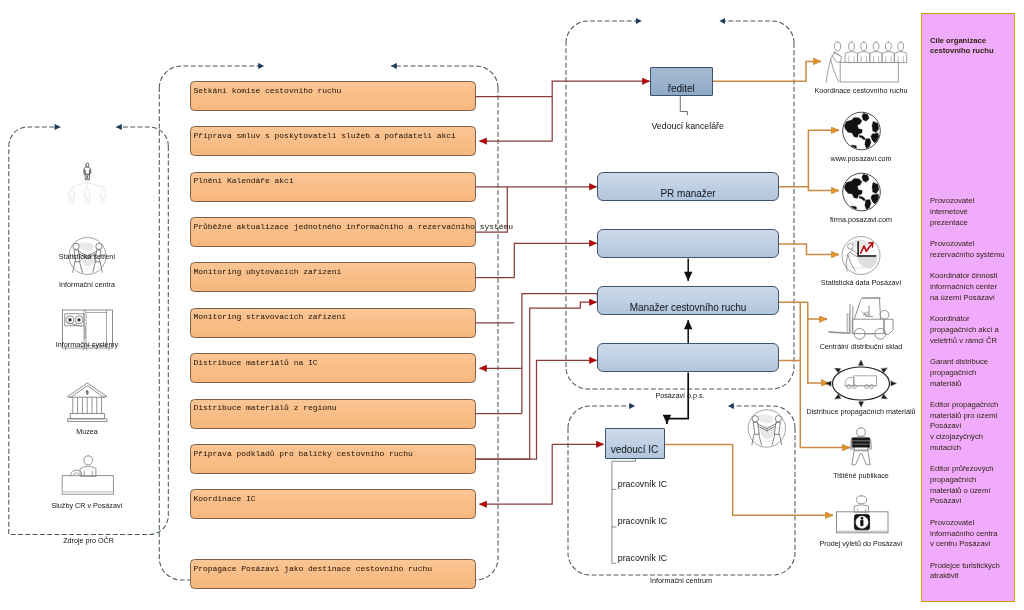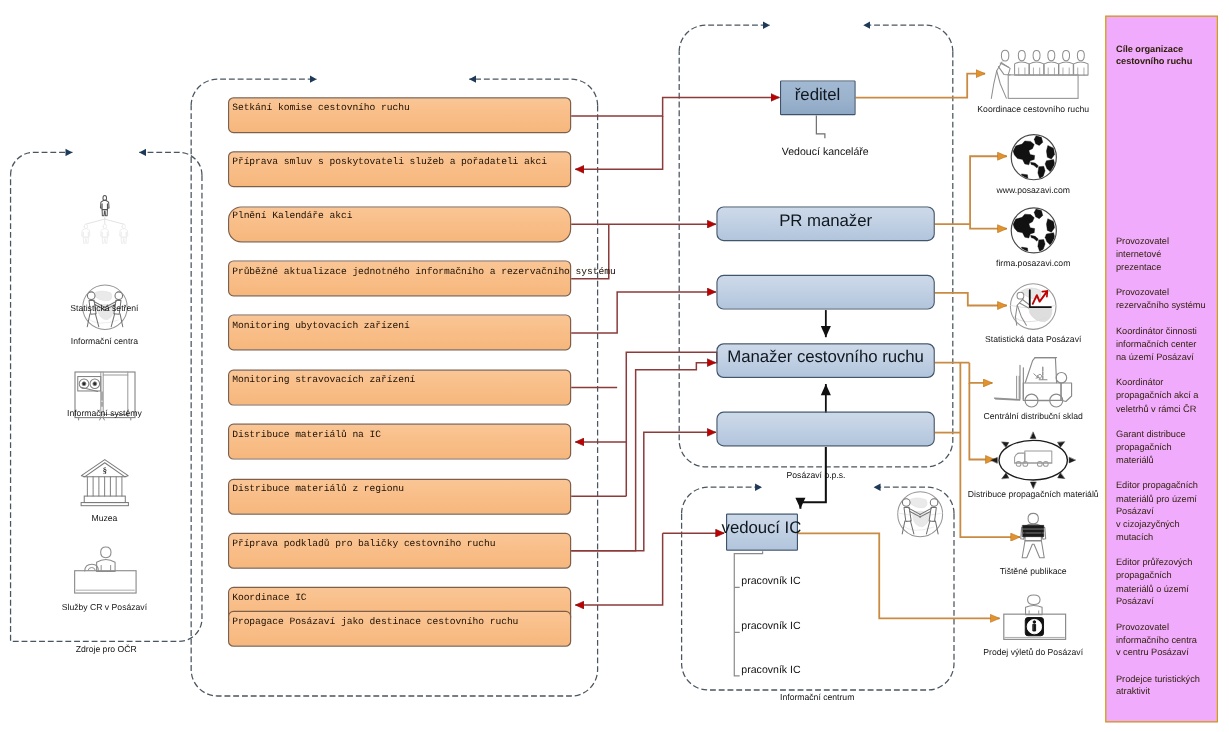--- a/index.html
+++ b/index.html
@@ -13,22 +13,22 @@
         border-radius:4.5px;
         background:linear-gradient(180deg,#fac695 0%,#f9bf8a 40%,#f6b77c 100%);}
   .obox span{position:absolute;left:2.5px;top:3.6px;font-size:8.05px;color:#1d1106;
              white-space:nowrap;letter-spacing:-0.06px;font-family:Liberation Mono, monospace;}
 
   
   .bbox{position:absolute;box-sizing:border-box;border:1px solid #41556b;
         border-radius:6px;
         background:linear-gradient(180deg,#ccd9e9 0%,#c2d1e4 45%,#b1c5dc 100%);
         display:flex;align-items:flex-start;justify-content:center;}
-  .bbox span{font-size:14px;color:#10161d;white-space:nowrap;
-             display:block;margin-top:2px;letter-spacing:-0.05px;}
+  .bbox span{font-size:10px;color:#10161d;white-space:nowrap;
+             display:block;margin-top:15px;letter-spacing:-0.05px;}
   .bbox.dark{border:1.5px solid #3d536d;border-radius:1px;
         background:linear-gradient(180deg,#a2b9d4 0%,#9bb2cd 55%,#8ea8c5 100%);}
   .bbox.sq{border-radius:1px;border:1.5px solid #3d536d;}
 
   
   .lbl{position:absolute;font-size:7.2px;color:#161616;white-space:nowrap;}
   .lbl.big{font-size:8.8px;color:#101010;}
   .lbl.c{transform:translateX(-50%);}
   .glbl{position:absolute;font-size:7.2px;color:#111;white-space:nowrap;
         transform:translateX(-50%);}
@@ -330,21 +330,21 @@
 <div id="content">
       <div class="glbl" style="left: 88.5px; top: 536.4px;">Zdroje pro OČR</div>
       <div class="glbl" style="left: 680px; top: 391.4px;">Posázaví o.p.s.</div>
       <div class="glbl" style="left: 681px; top: 576px;">Informační centrum</div>
       <div class="obox" style="left: 190px; top: 81px; width: 286px; height: 30px;">
         <span>Setkání komise cestovního ruchu</span>
       </div>
       <div class="obox" style="left: 190px; top: 126.37px; width: 286px; height: 30px;">
         <span>Příprava smluv s poskytovateli služeb a pořadateli akci</span>
       </div>
-      <div class="obox" style="left: 190px; top: 171.74px; width: 286px; height: 30px; border-radius: 11px;">
+      <div class="obox" style="left: 190px; top: 171.74px; width: 286px; height: 30px;">
         <span>Plnění Kalendáře akci</span>
       </div>
       <div class="obox" style="left: 190px; top: 217.11px; width: 286px; height: 30px;">
         <span>Průběžné aktualizace jednotného informačního a rezervačního systému</span>
       </div>
       <div class="obox" style="left: 190px; top: 262.48px; width: 286px; height: 30px;">
         <span>Monitoring ubytovacích zařízení</span>
       </div>
       <div class="obox" style="left: 190px; top: 307.85px; width: 286px; height: 30px;">
         <span>Monitoring stravovacích zařízení</span>
@@ -354,21 +354,21 @@
       </div>
       <div class="obox" style="left: 190px; top: 398.59px; width: 286px; height: 30px;">
         <span>Distribuce materiálů z regionu</span>
       </div>
       <div class="obox" style="left: 190px; top: 443.96px; width: 286px; height: 30px;">
         <span>Příprava podkladů pro baličky cestovního ruchu</span>
       </div>
       <div class="obox" style="left: 190px; top: 489.33px; width: 286px; height: 30px;">
         <span>Koordinace IC</span>
       </div>
-      <div class="obox" style="left: 190px; top: 509px; width: 286px; height: 30px; padding-left: 12px;">
+      <div class="obox" style="left: 190px; top: 559px; width: 286px; height: 30px; padding-left: 12px;">
         <span>Propagace Posázaví jako destinace cestovního ruchu</span>
       </div>
       <div class="bbox" style="left: 597px; top: 171.6px; width: 182px; height: 29px;">
         <span>PR manažer</span>
       </div>
       <div class="bbox" style="left: 597px; top: 228.7px; width: 182px; height: 29px;">
         <span></span>
       </div>
       <div class="bbox" style="left: 597px; top: 285.8px; width: 182px; height: 29px;">
         <span>Manažer cestovního ruchu</span>

